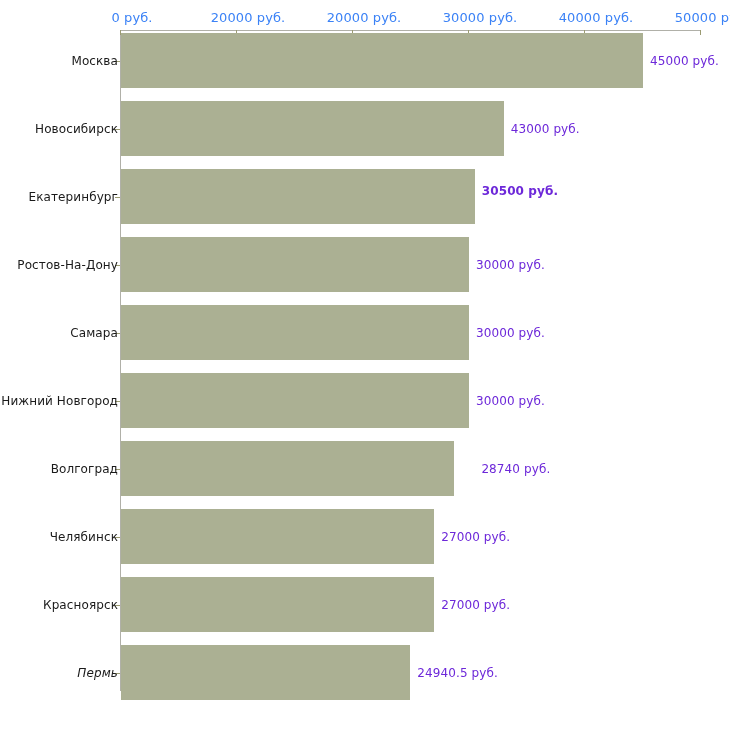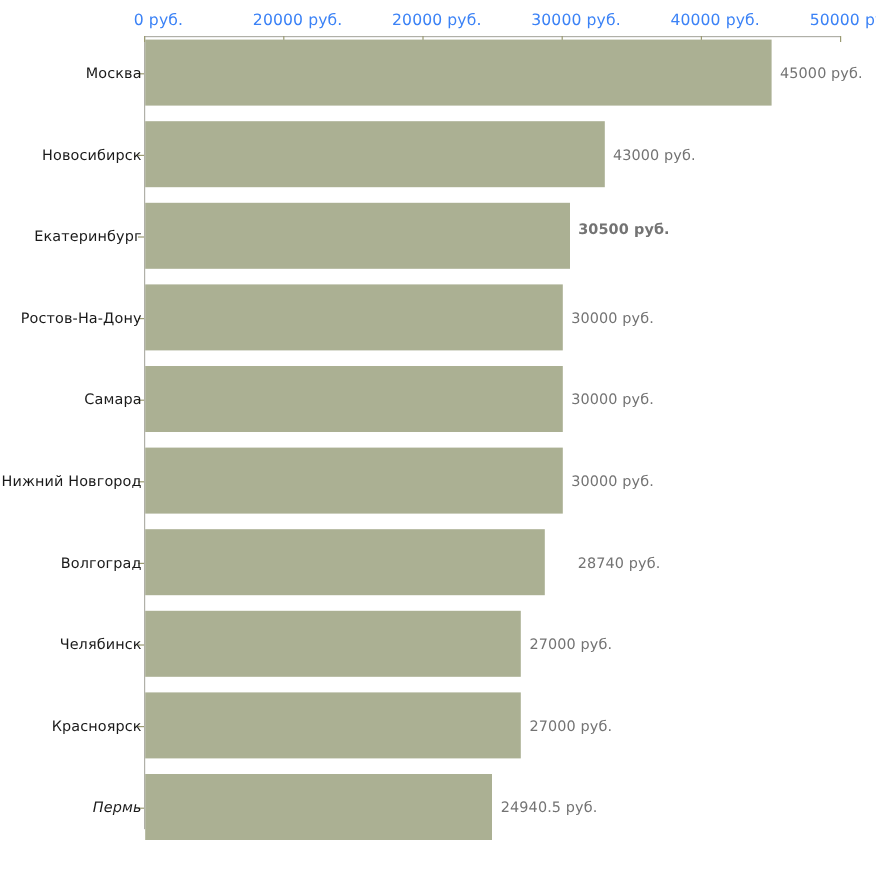--- a/index.html
+++ b/index.html
@@ -75,21 +75,21 @@
   
   .bar {
     position: absolute;
     left: 121px;
     background: #abb093;
   }
   .bar-value {
     position: absolute;
     transform: translateY(-50%);
     font-size: 12px;
-    color: #737373;
+    color: #6d28d9;
     white-space: nowrap;
     letter-spacing: 0.1px;
   }
 </style>
 </head>
 <body>
 
 <div id="chart-root">
 
   <div class="x-axis-line"></div>

